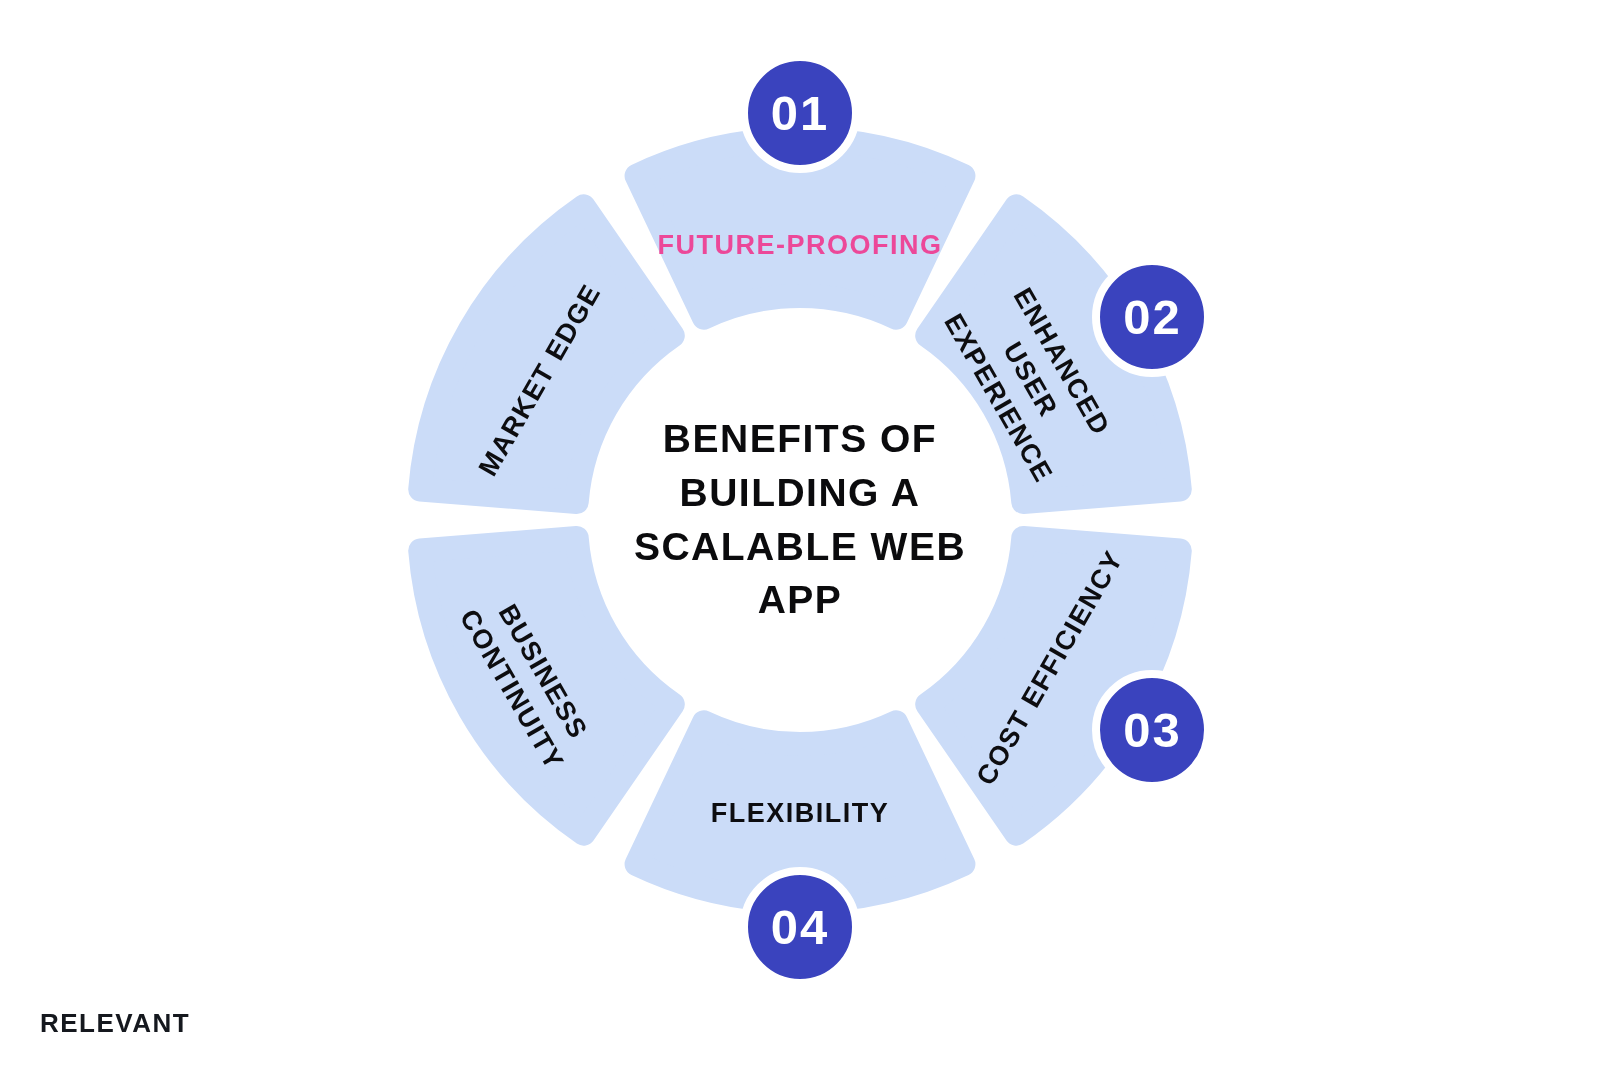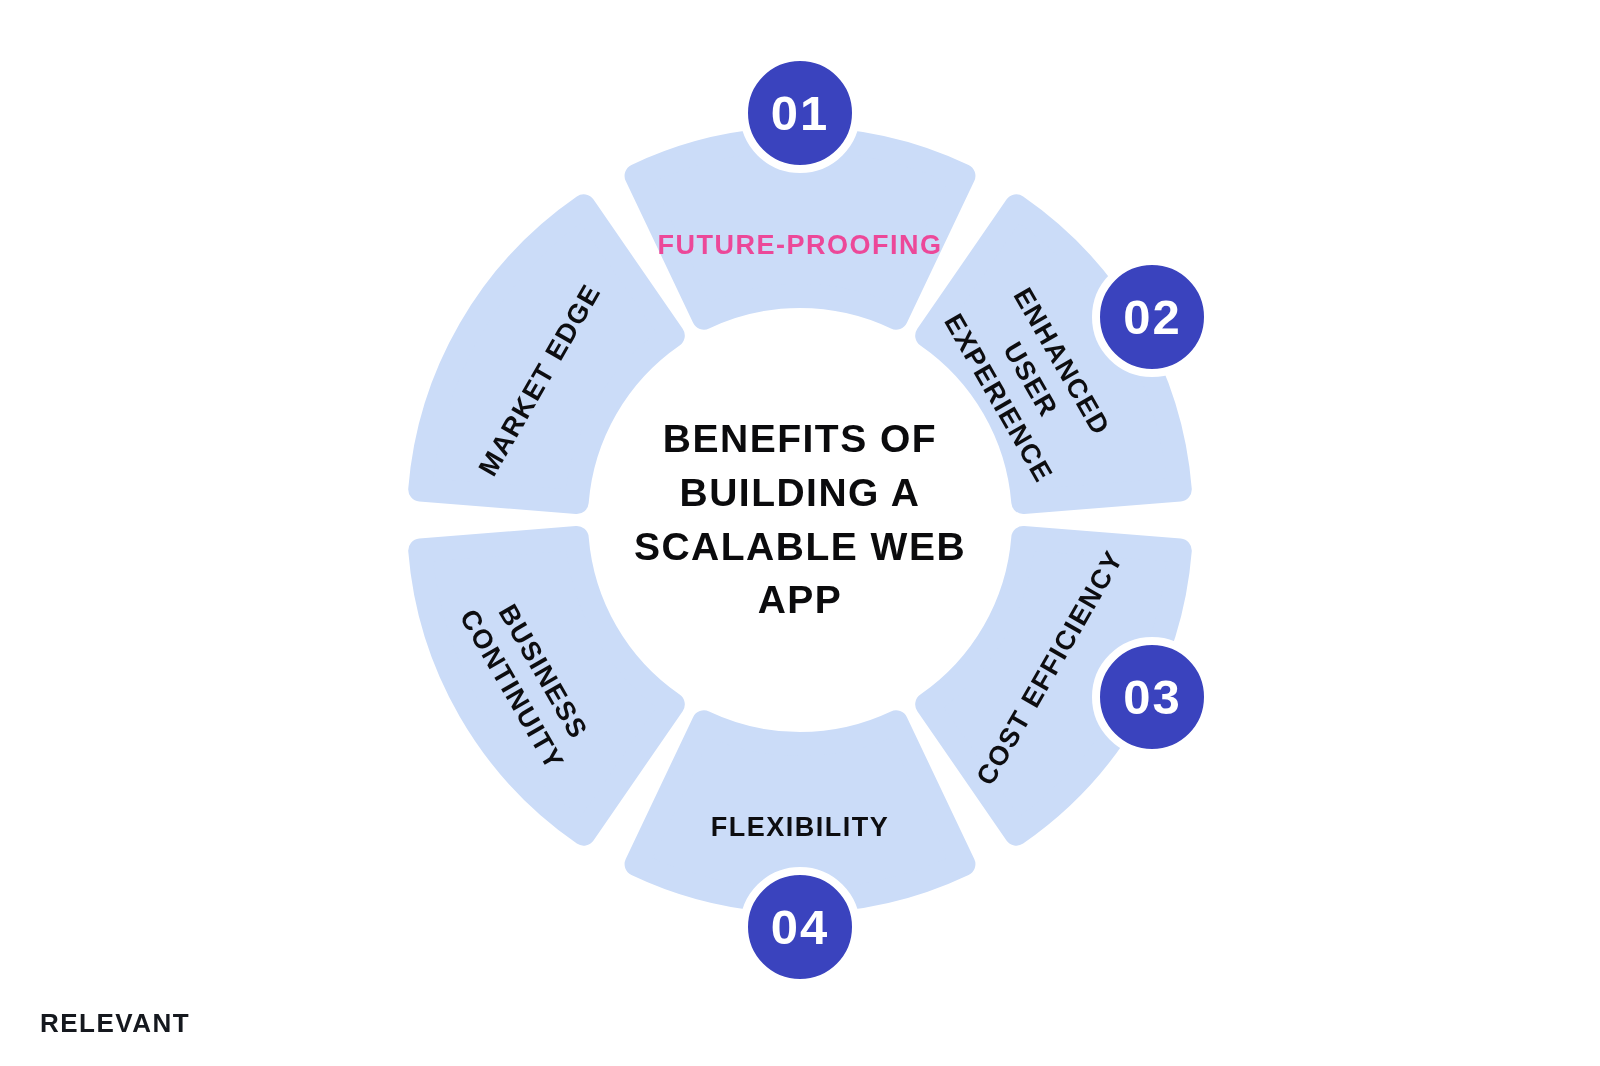--- a/index.html
+++ b/index.html
@@ -86,19 +86,19 @@
 SCALABLE WEB
 APP</div>
   <div class="footer-brand">RELEVANT</div>
 <div class="seg-label" style="left: 800px; top: 226px; transform: translate(-50%, -50%) rotate(0deg); color: #ec4899; margin-top: 19px;">FUTURE-PROOFING</div>
     <div class="badge" style="left: 740px; top: 53px; background: rgb(58, 67, 190); border-color: rgb(255, 255, 255); color: rgb(255, 255, 255);">01</div>
     <div class="seg-label" style="left: 1030px; top: 380px; transform: translate(-50%, -50%) rotate(60deg); color: rgb(13, 13, 16);">ENHANCED
 USER
 EXPERIENCE</div>
     <div class="badge" style="left: 1092.47px; top: 256.5px; background: rgb(58, 67, 190); border-color: rgb(255, 255, 255); color: rgb(255, 255, 255);">02</div>
     <div class="seg-label" style="left: 1050px; top: 668px; transform: translate(-50%, -50%) rotate(-60deg); color: rgb(13, 13, 16);">COST EFFICIENCY</div>
-    <div class="badge" style="left: 1092.47px; top: 637px; background: rgb(58, 67, 190); border-color: rgb(255, 255, 255); color: rgb(255, 255, 255);">03</div>
-    <div class="seg-label" style="left: 800px; top: 813px; transform: translate(-50%, -50%) rotate(0deg); color: rgb(13, 13, 16); margin-top: 14px;">FLEXIBILITY</div>
+    <div class="badge" style="left: 1092.47px; top: 670px; background: rgb(58, 67, 190); border-color: rgb(255, 255, 255); color: rgb(255, 255, 255);">03</div>
+    <div class="seg-label" style="left: 800px; top: 813px; transform: translate(-50%, -50%) rotate(0deg); color: rgb(13, 13, 16);">FLEXIBILITY</div>
     <div class="badge" style="left: 740px; top: 867px; background: rgb(58, 67, 190); border-color: rgb(255, 255, 255); color: rgb(255, 255, 255);">04</div>
     <div class="seg-label" style="left: 527px; top: 681px; transform: translate(-50%, -50%) rotate(60deg); color: rgb(13, 13, 16);">BUSINESS
 CONTINUITY</div>
     <div class="seg-label" style="left: 540px; top: 380px; transform: translate(-50%, -50%) rotate(-60deg); color: rgb(13, 13, 16);">MARKET EDGE</div>
   </div>
 
 </body></html>

